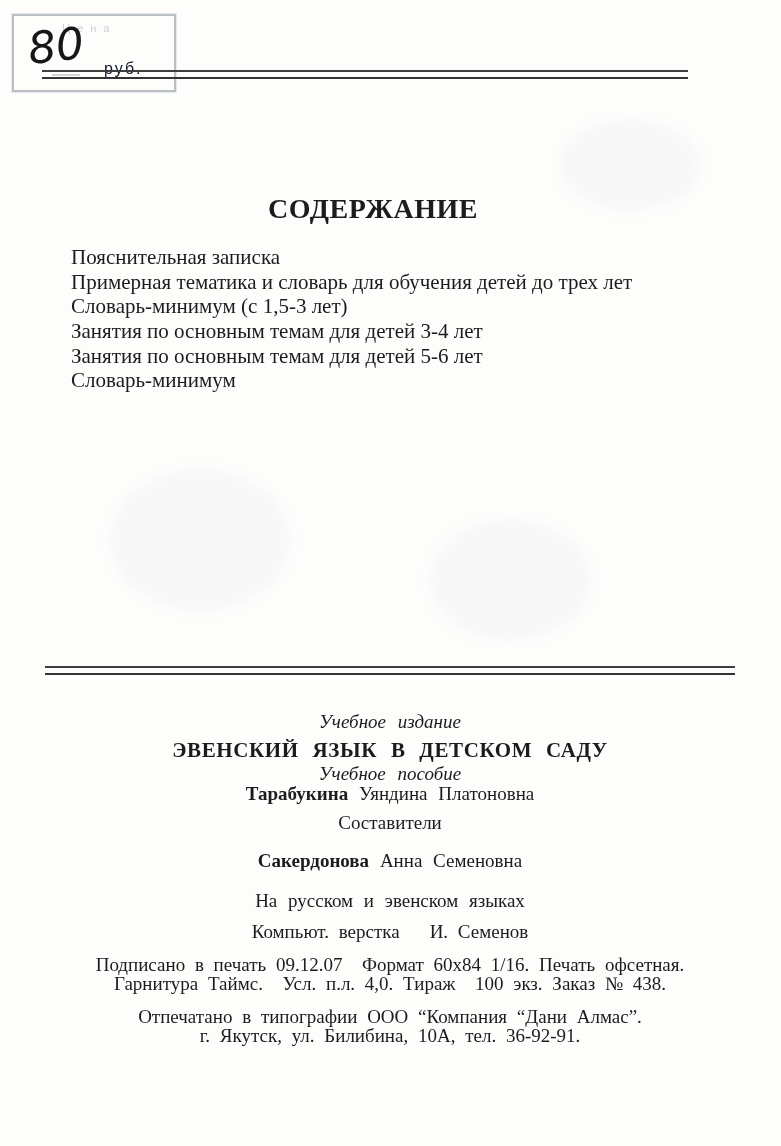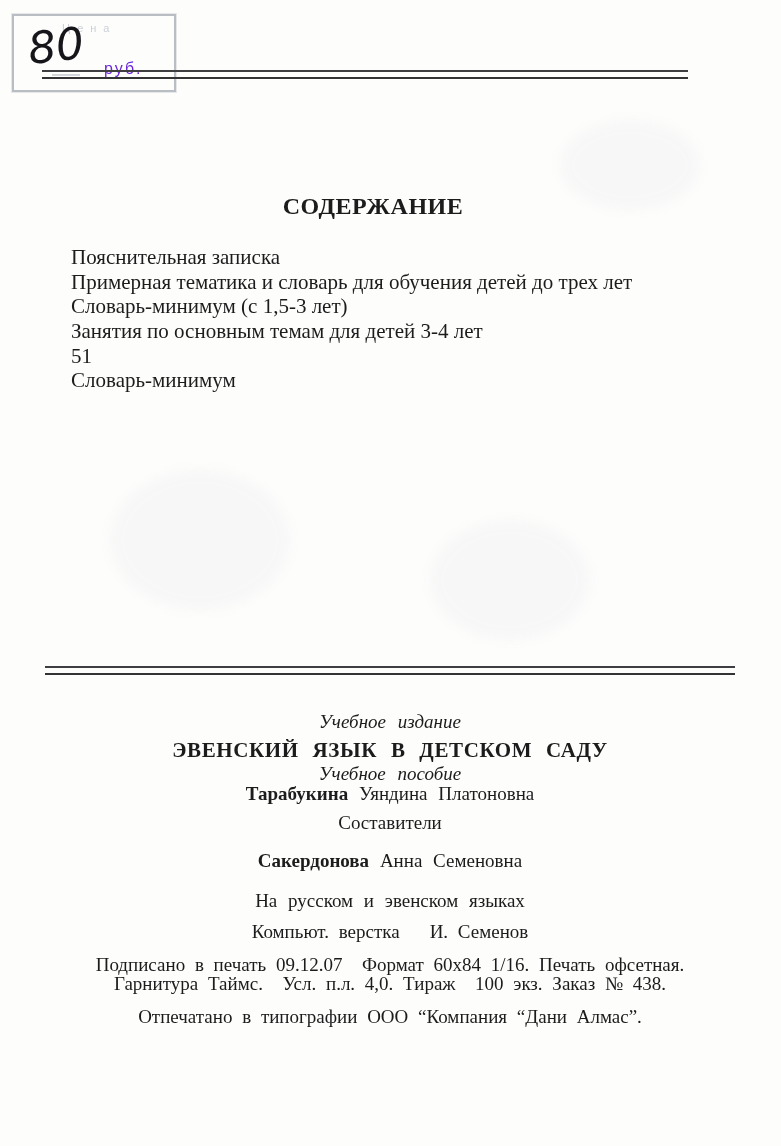--- a/index.html
+++ b/index.html
@@ -30,41 +30,41 @@
     color:#ccd0d6;
   }
   .stamp-dash {
     position:absolute; left:38px; top:58px; width:28px; height:0;
     border-top:2px solid #d2d5da;
   }
   .stamp-rub {
     position:absolute; left:90px; top:44px;
     font-family:"Liberation Sans", sans-serif;
     font-size:16px; letter-spacing:2px;
-    color:#6d28d9;
+    color:#0f172a;
   }
   .stamp-price {
     position:absolute; left:14px; top:8px;
     font-family:"DejaVu Sans", sans-serif;
     font-style:italic;
     font-size:44px; line-height:1;
     transform:rotate(-7deg);
     color:#15151a;
   }
 
   
   .double-rule { position:absolute; height:5px; border-top:2px solid #3e3e40; border-bottom:2px solid #333336; }
   .double-rule.top { left:42px; top:70px; width:646px; }
   .double-rule.mid { left:45px; top:666px; width:690px; }
 
   
   .toc-title {
     position:absolute; left:63px; top:193px; width:620px;
     text-align:center;
-    font-size:24px; font-weight:700; letter-spacing:0.5px;
+    font-size:28px; font-weight:700; letter-spacing:0.5px;
   }
   .toc { position:absolute; left:70px; top:245px; width:621px; }
   .toc-row {
     display:flex; align-items:baseline;
     height:24.7px;
     font-size:21px; line-height:24.7px;
     overflow:hidden;
     flex-direction:column;
   }
   .toc-label { white-space:nowrap; flex:0 0 auto; }
@@ -134,20 +134,21 @@
       <span class="toc-label">Словарь-минимум (с 1,5-3 лет)</span>
         <span class="toc-dots"></span>
         <span class="toc-page">14</span>
     </div>
     <div class="toc-row">
       <span class="toc-label">Занятия по основным темам для детей 3-4 лет</span>
         <span class="toc-dots"></span>
         <span class="toc-page">16</span>
     </div>
     <div class="toc-row">
+      <span class="toc-label">Занятия по основным темам для детей 5-6 лет</span>
         <span class="toc-dots"></span>
         <span class="toc-page">51</span>
     </div>
     <div class="toc-row">
       <span class="toc-label">Словарь-минимум</span>
         <span class="toc-dots"></span>
         <span class="toc-page">61</span>
     </div>
   </div>
 
@@ -162,14 +163,15 @@
   <div class="c-line c-comp2"><span class="bold">Сакердонова</span> <span>Анна Семеновна</span></div>
 
   <div class="c-line c-langs">На русском и эвенском языках</div>
 
   <div class="c-line c-layout"><span>Компьют. верстка</span><span class="gap"></span><span>И. Семенов</span></div>
 
   <div class="c-line c-print1">Подписано в печать 09.12.07  Формат 60х84 1/16. Печать офсетная.</div>
   <div class="c-line c-print2">Гарнитура Таймс.  Усл. п.л. 4,0. Тираж  100 экз. Заказ № 438.</div>
 
   <div class="c-line c-printer1">Отпечатано в типографии ООО “Компания “Дани Алмас”.</div>
+  <div class="c-line c-printer2">г. Якутск, ул. Билибина, 10А, тел. 36-92-91.</div>
 
 </div>
 
 </body></html>

